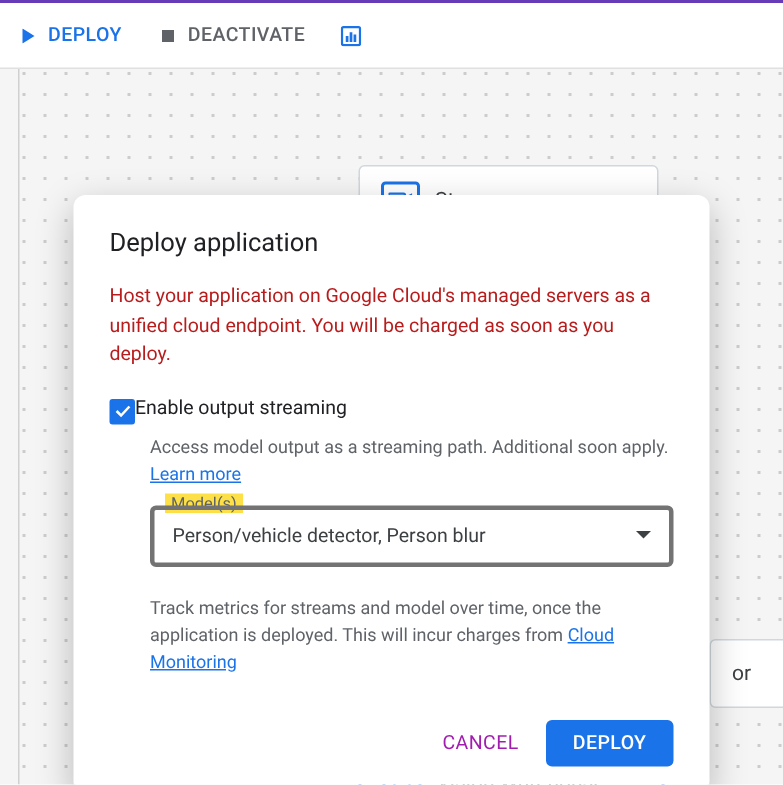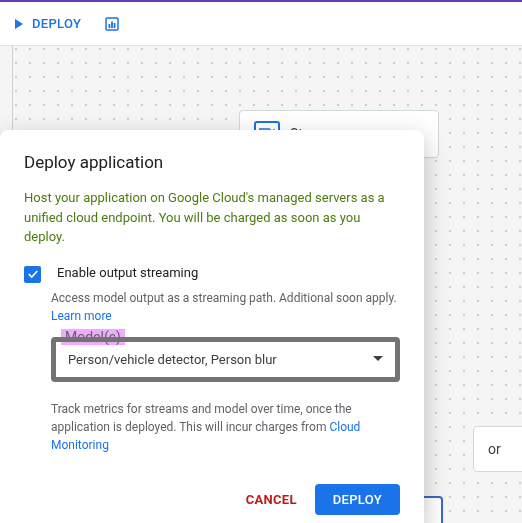--- a/index.html
+++ b/index.html
@@ -8,51 +8,59 @@
 .toolbar{background:#fff;height:44px;display:flex;align-items:center;padding:0 12px;border-bottom:1px solid #e0e0e0;gap:24px}
 .tb-btn{display:flex;align-items:center;gap:6px;font-size:13px;font-weight:500;letter-spacing:.3px;cursor:pointer;color:#5f6368}
 .tb-btn.primary{color:#1a73e8}
 .tb-icon{width:14px;height:14px;display:inline-flex;align-items:center;justify-content:center}
 .canvas{position:relative;background-image:radial-gradient(#ccc 1px,transparent 1px);background-size:14px 14px;background-position:-4px -4px;height:477px;margin-left:12px;border-left:1px solid #d0d0d0}
 .node{position:absolute;background:#fff;border:1px solid #cfd8dc;border-radius:4px;padding:10px 14px;display:flex;align-items:center;gap:10px;font-size:14px;color:#3c4043}
 .node.streams{left:226px;top:64px;width:200px}
 .node.hidden1{left:460px;top:380px;width:80px;height:46px}
 .node.vw{left:226px;top:450px;width:204px;border:2px solid #3367d6}
 .node-ic{width:26px;height:26px;border:2px solid #1a73e8;border-radius:3px;display:flex;align-items:center;justify-content:center;color:#1a73e8}
-.modal-back{position:absolute;inset:0;display:flex;align-items:flex-start;justify-content:flex-start}
+.modal-back{position:absolute;inset:0;display:flex;align-items:flex-start;justify-content:center}
 .modal{margin-top:130px;width:424px;background:#fff;border-radius:8px;box-shadow:0 8px 24px rgba(0,0,0,.25);padding:22px 24px 18px}
 .m-title{font-size:17px;color:#202124;margin-bottom:16px}
-.m-desc{font-size:13px;color:#4d7c0f;line-height:1.5;margin-bottom:18px}
-.opt{display:flex;align-items:flex-start;gap:16px;margin-bottom:6px}
+.m-desc{font-size:13px;color:#b91c1c;line-height:1.5;margin-bottom:18px}
+.opt{display:flex;align-items:flex-start;gap:0;margin-bottom:6px}
 .cb{width:17px;height:17px;border:2px solid #5f6368;border-radius:2px;flex-shrink:0;margin-top:1px;cursor:pointer;display:flex;align-items:center;justify-content:center}
 .cb.checked{background:#1a73e8;border-color:#1a73e8;color:#fff}
 .opt-lbl{font-size:13px;color:#202124}
 .opt-sub{font-size:12px;color:#5f6368;margin-left:27px;line-height:1.5;margin-bottom:12px}
-.lk{color:#1a73e8;cursor:pointer}
+.lk{color:#1a73e8;text-decoration:underline;cursor:pointer}
 .field{position:relative;margin:6px 0 18px 27px}
-.field-lbl{position:absolute;top:-8px;left:10px;background:#f0abfc;padding:0 4px;font-size:14px;color:#5f6368}
-.sel{width:100%;border:5px solid #737373;border-radius:4px;padding:10px 30px 10px 12px;font-size:13px;color:#3c4043;cursor:pointer;position:relative}
+.field-lbl{position:absolute;top:-8px;left:10px;background:#fde047;padding:0 4px;font-size:11px;color:#5f6368}
+.sel{width:100%;border:3px solid #737373;border-radius:4px;padding:10px 30px 10px 12px;font-size:13px;color:#3c4043;cursor:pointer;position:relative}
 .caret{position:absolute;right:12px;top:14px;border-left:5px solid transparent;border-right:5px solid transparent;border-top:5px solid #3c4043}
 .actions{display:flex;justify-content:flex-end;gap:18px;align-items:center;margin-top:30px}
-.btn-t{font-size:13px;font-weight:700;color:#b91c1c;cursor:pointer;letter-spacing:.3px}
+.btn-t{font-size:13px;font-weight:400;color:#a21caf;cursor:pointer;letter-spacing:.3px}
 .btn-p{background:#1a73e8;color:#fff;font-size:13px;font-weight:500;padding:8px 18px;border-radius:4px;cursor:pointer;letter-spacing:.3px}
 </style>
 </head>
 <body>
 
 <div class="topbar-line"></div>
 
 <div class="toolbar">
   <div class="tb-btn primary">
     <span class="tb-icon">
       <svg viewBox="0 0 10 10" width="10" height="10">
           <path d="M1 0 L9 5 L1 10 Z" fill="#1a73e8"></path>
         </svg>
     </span>
     <span>DEPLOY</span>
+  </div>
+  <div class="tb-btn">
+    <span class="tb-icon">
+      <svg viewBox="0 0 10 10" width="10" height="10">
+          <rect x="1" y="1" width="8" height="8" fill="#5f6368"></rect>
+        </svg>
+    </span>
+    <span>DEACTIVATE</span>
   </div>
   <div class="tb-btn primary">
     <span class="tb-icon">
       <svg viewBox="0 0 14 14" width="14" height="14">
           <rect x="1" y="1" width="12" height="12" fill="none" stroke="#1a73e8" stroke-width="1.5" rx="1"></rect>
           <rect x="3.5" y="7" width="1.8" height="4" fill="#1a73e8"></rect>
           <rect x="6.1" y="4.5" width="1.8" height="6.5" fill="#1a73e8"></rect>
           <rect x="8.7" y="6" width="1.8" height="5" fill="#1a73e8"></rect>
         </svg>
     </span>

